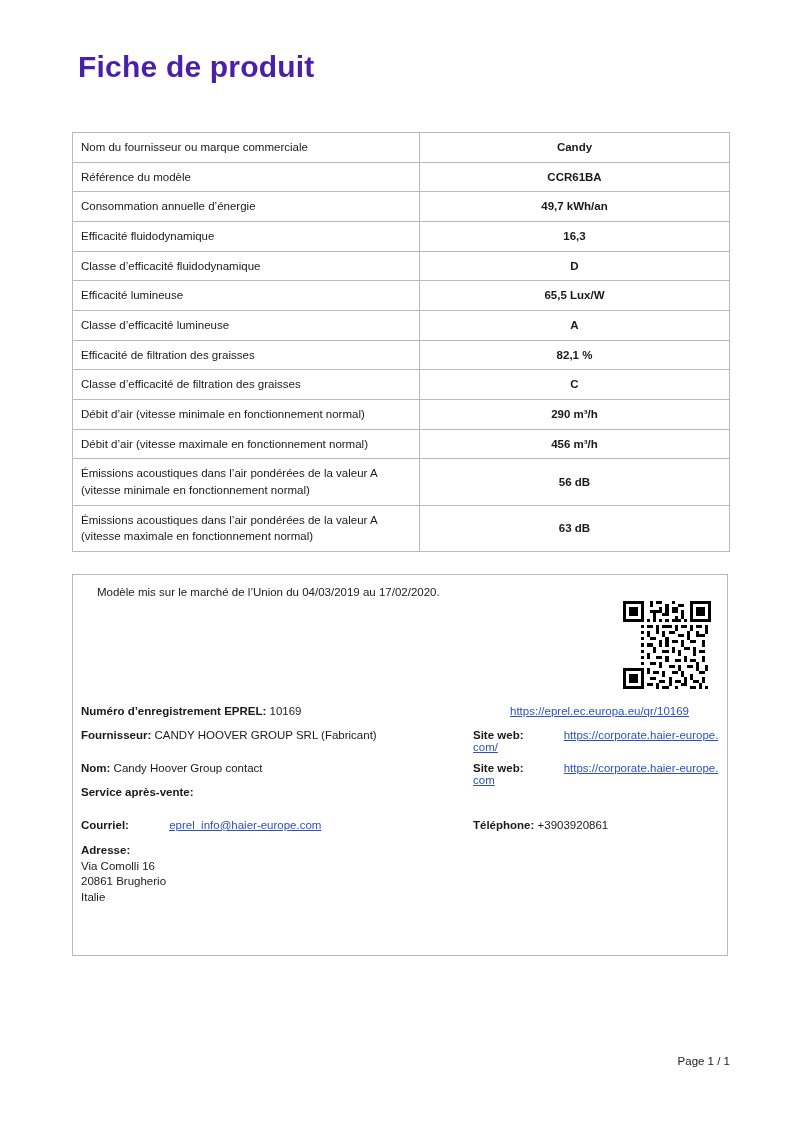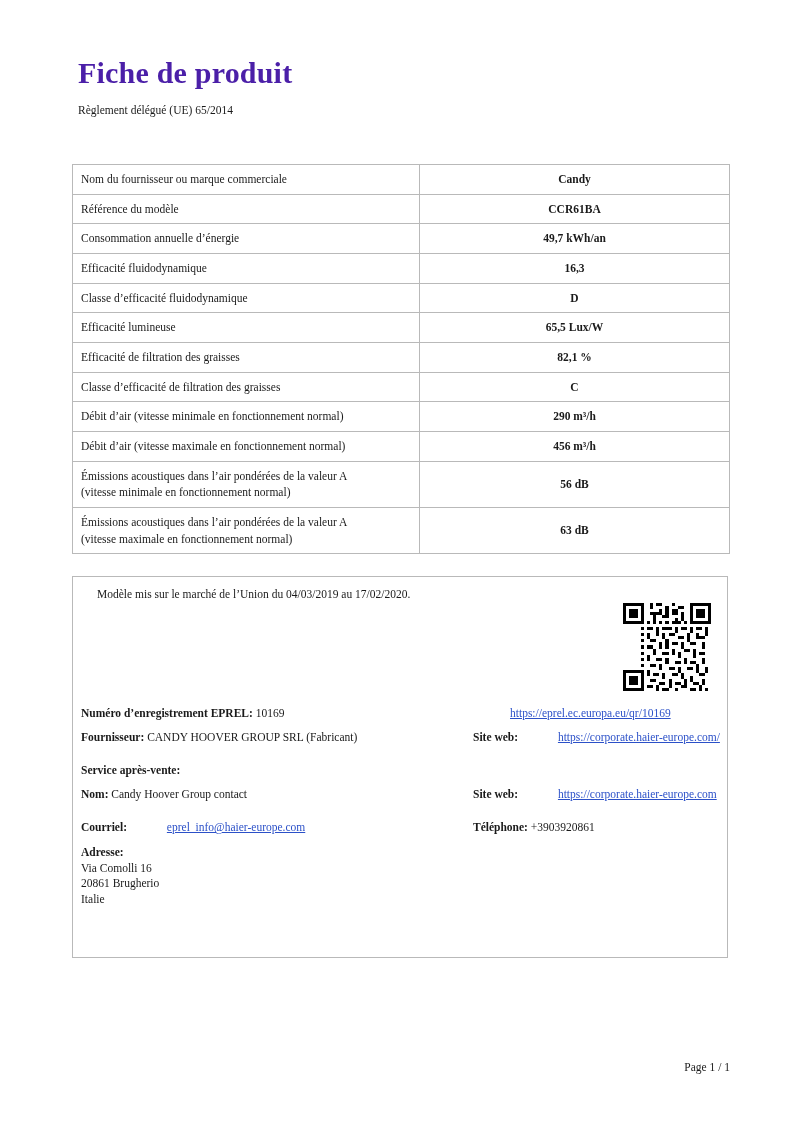--- a/index.html
+++ b/index.html
@@ -10,24 +10,23 @@
   body {
     width: 802px;
     height: 1134px;
     font-family: "Liberation Sans", sans-serif;
     color: #1a1a1a;
     position: relative;
     overflow: hidden;
   }
   .page {
     position: absolute;
-    left: 0; top: 6px;
+    left: 0; top: 0;
     width: 802px;
     height: 1100px;
-    font-family: Liberation Serif, serif;
   }
   .sheet {
     position: absolute;
     left: 72px;
     top: 38px;
     width: 658px;
   }
 
   
   .title {
@@ -135,21 +134,20 @@
     color: #1a1a1a;
   }
 </style>
 </head>
 <body>
 
 <div class="page">
   <div class="sheet">
 
     <h1 class="title">Fiche de produit</h1>
-    <div class="regulation">Règlement délégué (UE) 65/2014</div>
 
     <table class="spec">
       <tbody>
         <tr>
           <td class="label">Nom du fournisseur ou marque commerciale</td>
           <td class="value">Candy</td>
         </tr>
         <tr>
           <td class="label">Référence du modèle</td>
           <td class="value">CCR61BA</td>
@@ -162,20 +160,24 @@
           <td class="label">Efficacité fluidodynamique</td>
           <td class="value">16,3</td>
         </tr>
         <tr>
           <td class="label">Classe d’efficacité fluidodynamique</td>
           <td class="value">D</td>
         </tr>
         <tr>
           <td class="label">Efficacité lumineuse</td>
           <td class="value">65,5 Lux/W</td>
+        </tr>
+        <tr>
+          <td class="label">Classe d’efficacité lumineuse</td>
+          <td class="value">A</td>
         </tr>
         <tr>
           <td class="label">Efficacité de filtration des graisses</td>
           <td class="value">82,1 %</td>
         </tr>
         <tr>
           <td class="label">Classe d’efficacité de filtration des graisses</td>
           <td class="value">C</td>
         </tr>
         <tr>
@@ -342,32 +344,32 @@
           <span class="v">CANDY HOOVER GROUP SRL (Fabricant)</span>
           <span class="right-col">
             <span class="k">Site web:</span>
             <a class="link" href="#">https://corporate.haier-europe.com/</a>
           </span>
         </div>
 
         <div class="spacer-sm"></div>
 
         <div class="row">
-          <span class="k">Service après-vente:</span>
-        </div>
-
-        <div class="row">
           <span class="k">Nom:</span>
           <span class="v">Candy Hoover Group contact</span>
           <span class="right-col">
             <span class="k">Site web:</span>
             <a class="link" href="#">https://corporate.haier-europe.com</a>
           </span>
         </div>
 
+        <div class="row">
+          <span class="k">Service après-vente:</span>
+        </div>
+
         <div class="spacer-sm"></div>
 
         <div class="row">
           <span class="k">Courriel:</span>
           <a class="link" href="#">eprel_info@haier-europe.com</a>
           <span class="right-col">
             <span class="k">Téléphone:</span>
             <span class="v">+3903920861</span>
           </span>
         </div>

